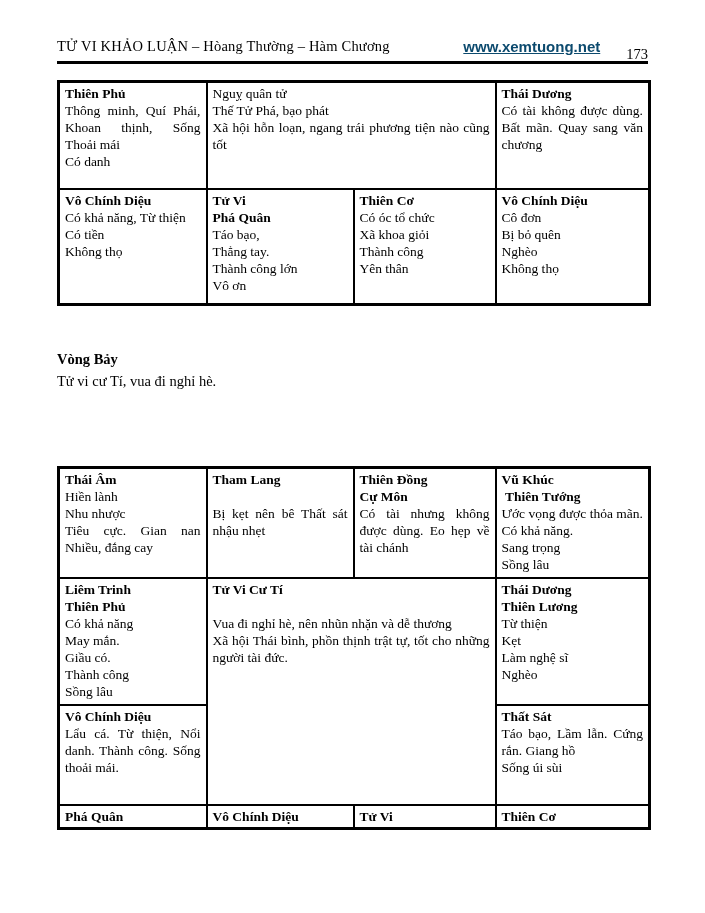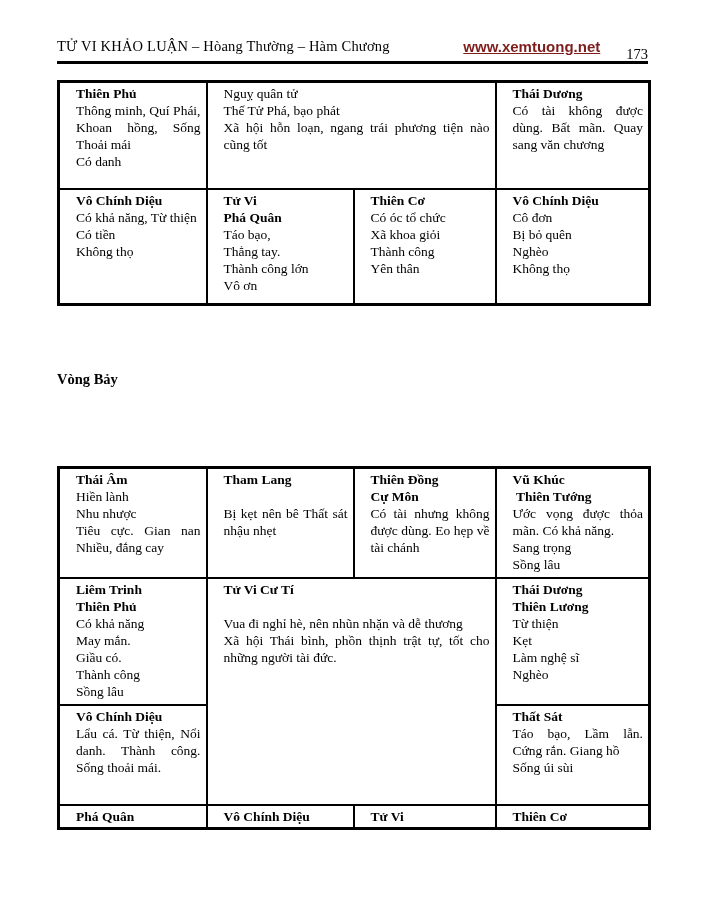--- a/index.html
+++ b/index.html
@@ -34,59 +34,59 @@
     position:absolute;left:57px;
     border-collapse:collapse;table-layout:fixed;
     width:591px;
     border:3px solid #000;
   }
   #table-upper{top:80px;}
   #table-lower{top:466px;}
   table.grid td{
     border:2px solid #000;
     vertical-align:top;
-    padding:2px 5px 2px 16px;
+    padding:2px 5px 2px 5px;
     font-size:13.5px;line-height:17px;
     overflow:hidden;
     margin-top:12px;
   }
   td.v-mid{vertical-align:middle;}
   .ct{font-weight:bold;white-space:pre-wrap;}
   .cl{text-align:justify;}
   
   .vong{
-    position:absolute;left:57px;top:368px;width:591px;
+    position:absolute;left:57px;top:348px;width:591px;
     font-size:14.5px;line-height:22px;
   }
   .vong-title{font-weight:bold;}
 </style>
 </head>
 <body>
 
 <div class="page">
 
   <div class="header">
     <span class="header-title">TỬ VI KHẢO LUẬN – Hòang Thường – Hàm Chương</span>
-    <a class="header-link" style="color: #7f1d1d;">www.xemtuong.net</a>
+    <a class="header-link" style="color: #0c4a6e;">www.xemtuong.net</a>
     <span class="page-number">173</span>
   </div>
   <div class="header-rule"></div>
 
   <table class="grid" id="table-upper">
     <colgroup>
         <col style="width:148px">
         <col style="width:147px">
         <col style="width:142px">
         <col style="width:154px">
       </colgroup>
     <tbody>
         <tr style="height:107px">
       <td>
             <div class="ct">Thiên Phủ</div>
-            <div class="cl">Thông minh, Quí Phái, Khoan hồng, Sống Thoải mái</div>
+            <div class="cl">Thông minh, Quí Phái, Khoan thịnh, Sống Thoải mái</div>
             <div class="cl">Có danh</div>
           </td>
       <td colspan="2" class="v-mid">
             <div class="cl">Nguỵ quân tử</div>
             <div class="cl">Thế Tử Phá, bạo phát</div>
             <div class="cl">Xã hội hỗn loạn, ngang trái phương tiện nào cũng tốt</div>
           </td>
       <td>
             <div class="ct">Thái Dương</div>
             <div class="cl">Có tài không được dùng. Bất mãn. Quay sang văn chương</div>
@@ -120,20 +120,21 @@
             <div class="cl">Bị bỏ quên</div>
             <div class="cl">Nghèo</div>
             <div class="cl">Không thọ</div>
           </td>
     </tr>
   </tbody>
     </table>
 
   <div class="vong">
     <div class="vong-title">Vòng Bảy</div>
+    <div>Tử vi cư Tí, vua đi nghỉ hè.</div>
   </div>
 
   <table class="grid" id="table-lower">
     <colgroup>
         <col style="width:148px">
         <col style="width:147px">
         <col style="width:142px">
         <col style="width:154px">
       </colgroup>
     <tbody>

